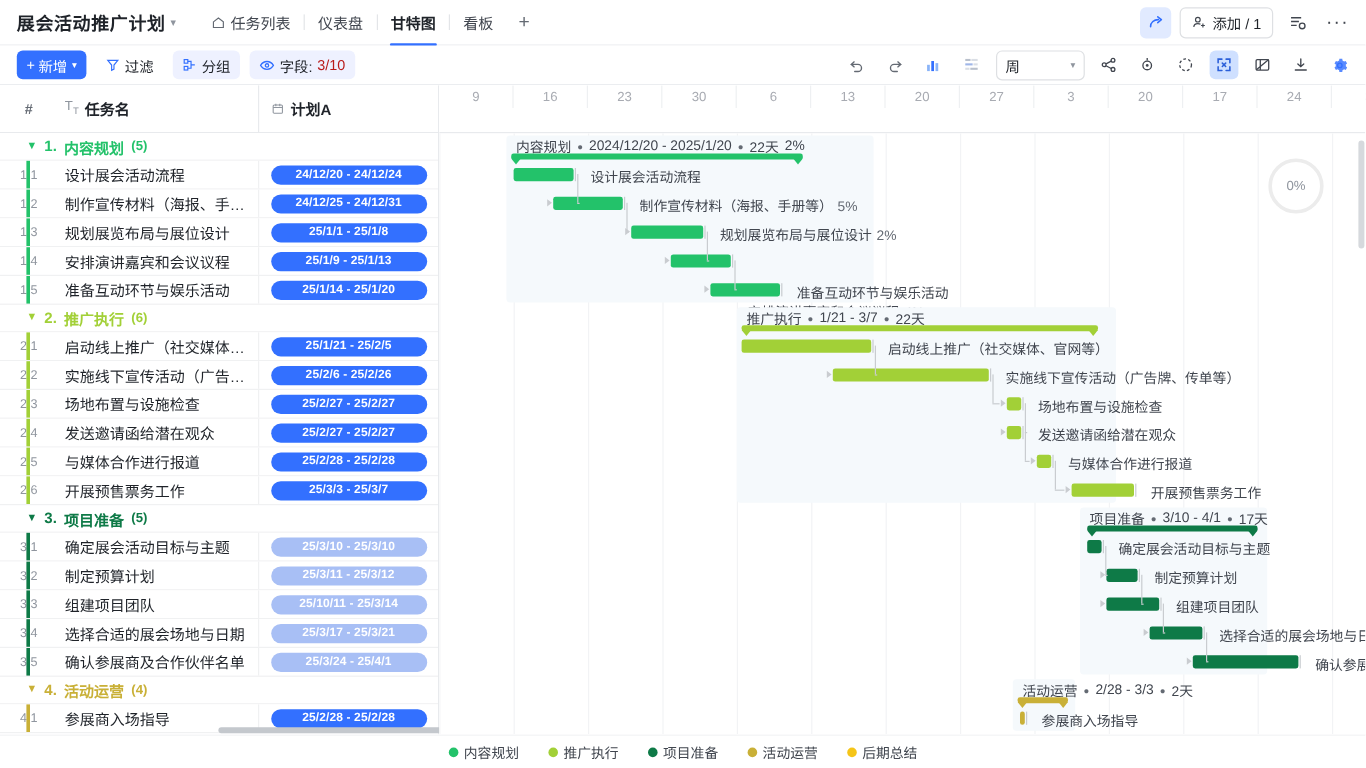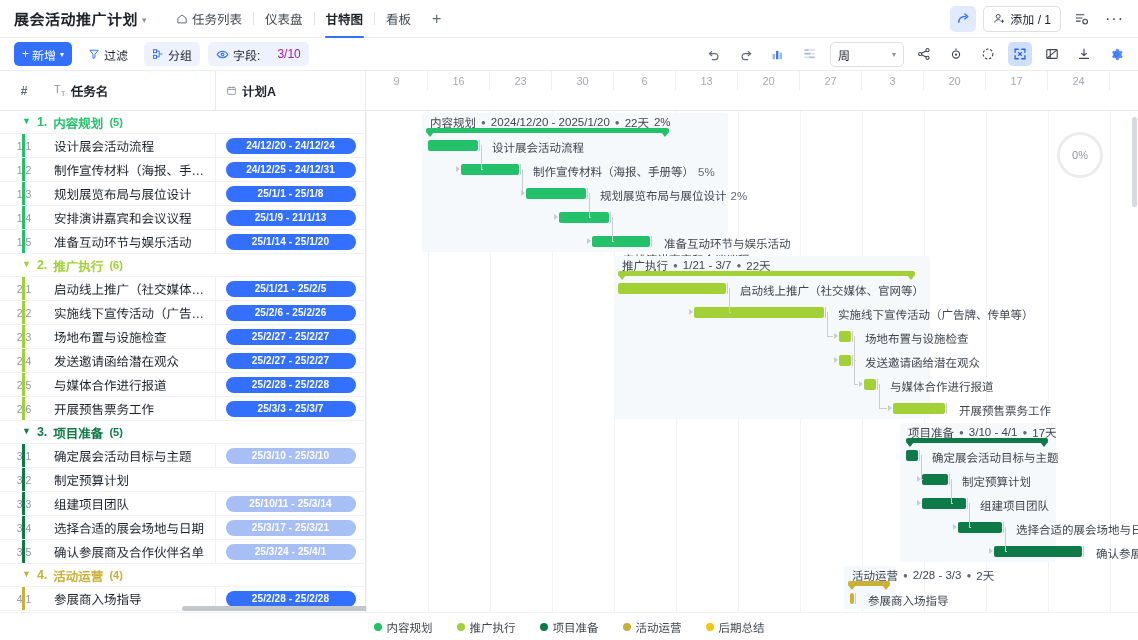--- a/index.html
+++ b/index.html
@@ -60,21 +60,21 @@
     font-size: 12px; display: flex; align-items: center; gap: 3px;
     padding: 0 8px; cursor: pointer; font-weight: 500; white-space: nowrap;
   }
   .btn-ghost {
     height: 24px; border-radius: 5px; font-size: 12px; color: #1f2329;
     display: flex; align-items: center; gap: 4px; padding: 0 8px;
     cursor: pointer; background: transparent; white-space: nowrap;
   }
   .btn-tint { background: #eef1ff; }
   .btn-ghost .ic { color: #3370ff; display: flex; }
-  .val-blue { color: #a21caf; margin-left: 13px; }
+  .val-blue { color: #b91c1c; }
   .tool-icon {
     width: 24px; height: 24px; border-radius: 5px; display: flex;
     align-items: center; justify-content: center; cursor: pointer; color: #41464f;
   }
   .tool-icon.act { background: #cfe0ff; color: #2b5fd9; }
   .tool-icon.blue { color: #3370ff; }
   .period-select {
     width: 74px; height: 25px; border: 1px solid #dee0e3; border-radius: 5px;
     display: flex; align-items: center; justify-content: space-between;
     padding: 0 7px; font-size: 12px; color: #1f2329; cursor: pointer; background: #fff;
@@ -409,21 +409,21 @@
             <span class="nm">规划展览布局与展位设计</span>
             <span class="pl">
               <span class="pill">25/1/1 - 25/1/8</span>
             </span>
           </div>
           <div class="trow">
             <span class="bar-l" style="background:#23c26a"></span>
             <span class="idx">1.4</span>
             <span class="nm">安排演讲嘉宾和会议议程</span>
             <span class="pl">
-              <span class="pill">25/1/9 - 21/1/13</span>
+              <span class="pill">25/1/9 - 25/1/13</span>
             </span>
           </div>
           <div class="trow">
             <span class="bar-l" style="background:#23c26a"></span>
             <span class="idx">1.5</span>
             <span class="nm">准备互动环节与娱乐活动</span>
             <span class="pl">
               <span class="pill">25/1/14 - 25/1/20</span>
             </span>
           </div>
@@ -492,20 +492,23 @@
             <span class="idx">3.1</span>
             <span class="nm">确定展会活动目标与主题</span>
             <span class="pl">
               <span class="pill faded">25/3/10 - 25/3/10</span>
             </span>
           </div>
           <div class="trow">
             <span class="bar-l" style="background:#0e7a47"></span>
             <span class="idx">3.2</span>
             <span class="nm">制定预算计划</span>
+            <span class="pl">
+              <span class="pill faded">25/3/11 - 25/3/12</span>
+            </span>
           </div>
           <div class="trow">
             <span class="bar-l" style="background:#0e7a47"></span>
             <span class="idx">3.3</span>
             <span class="nm">组建项目团队</span>
             <span class="pl">
               <span class="pill faded">25/10/11 - 25/3/14</span>
             </span>
           </div>
           <div class="trow">

